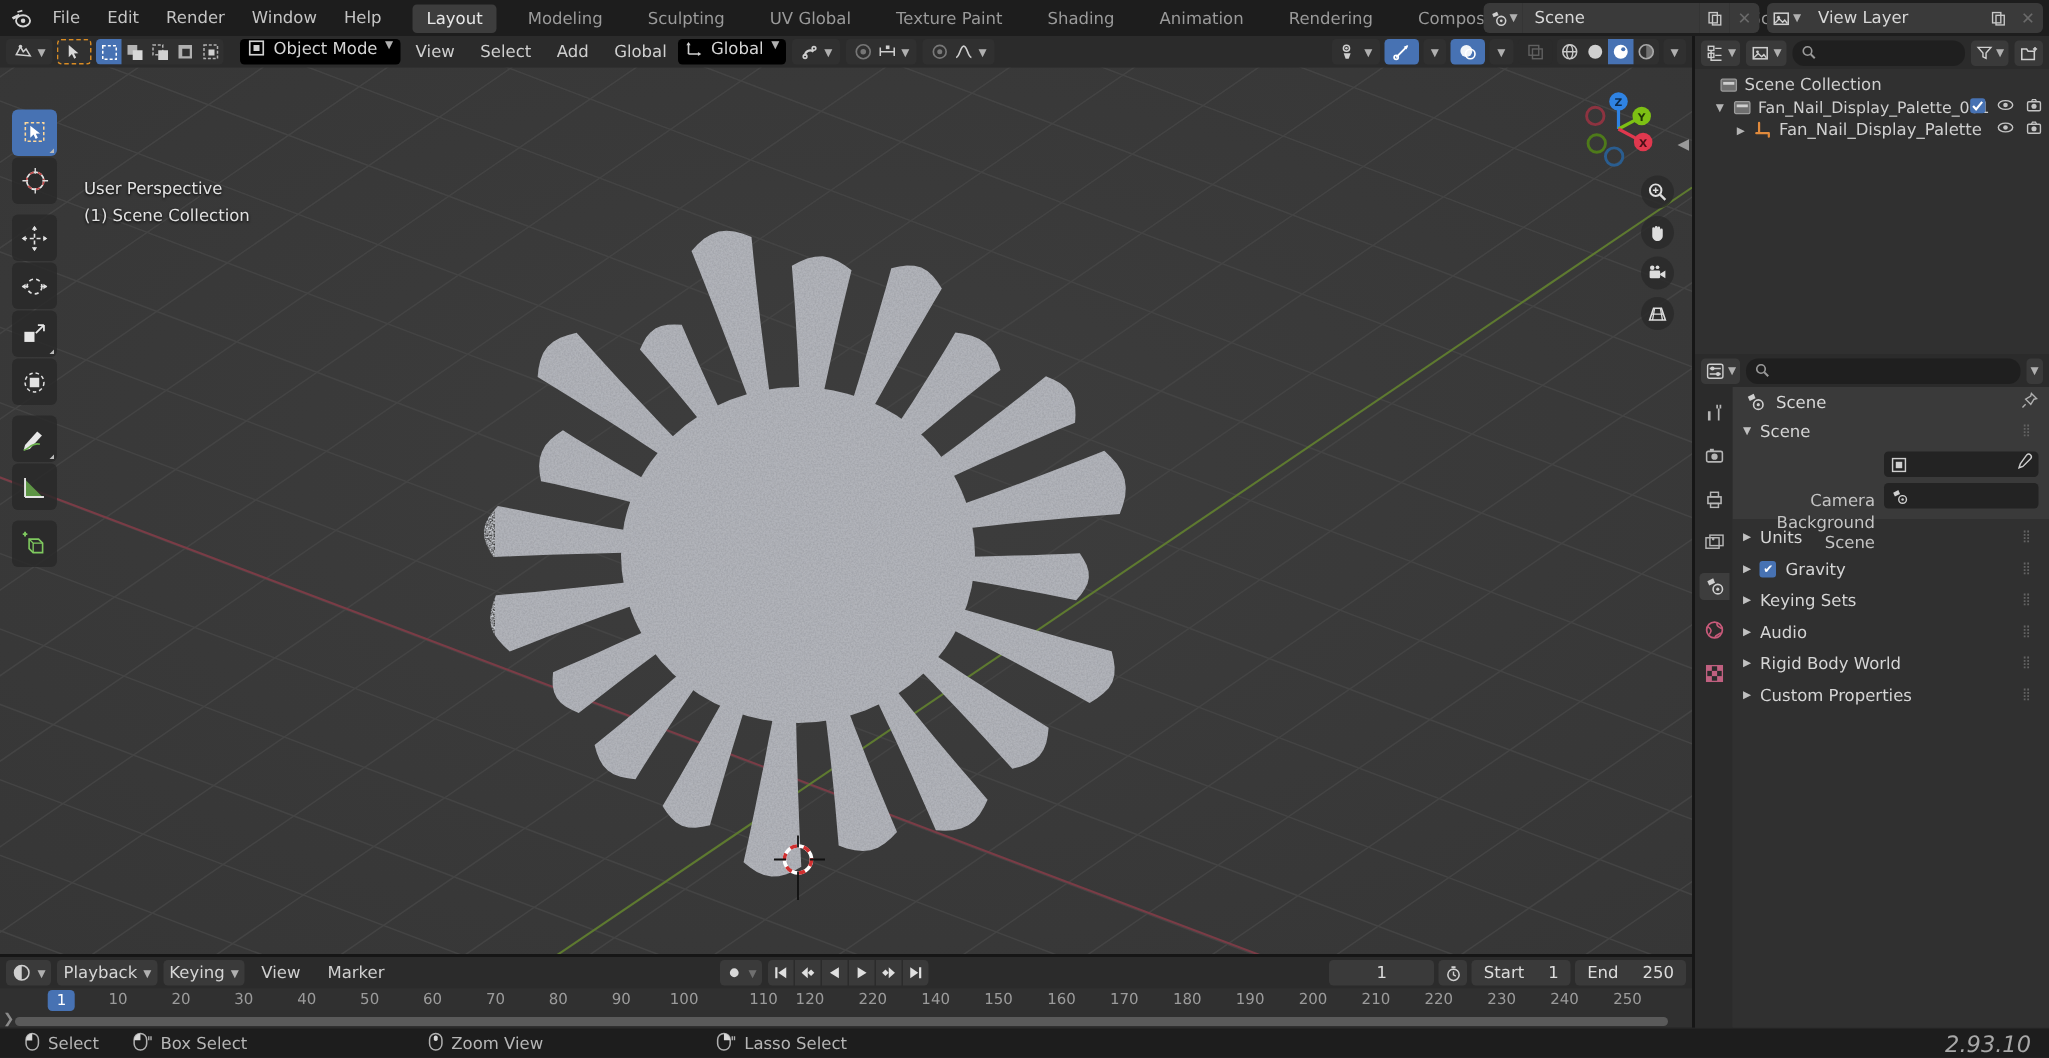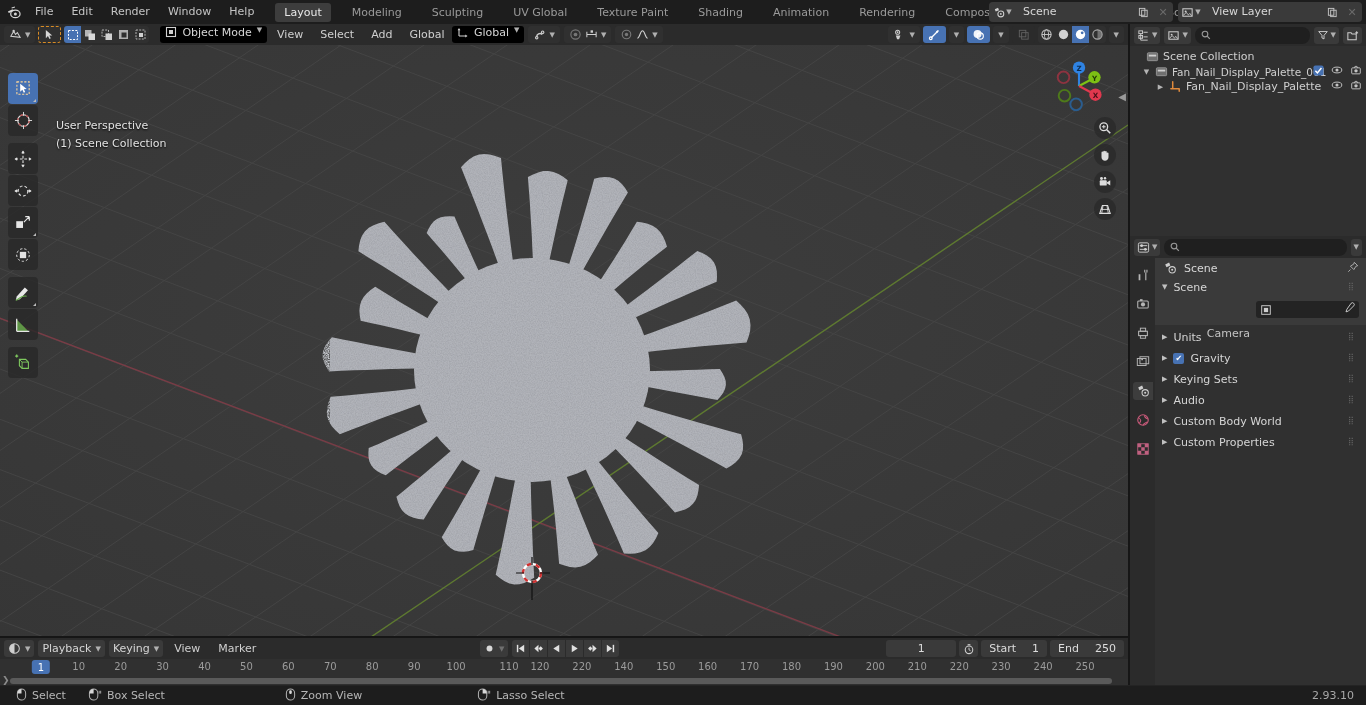--- a/index.html
+++ b/index.html
@@ -108,21 +108,21 @@
   .playhead { position:absolute; top:1px; height:14px; background:#4772b3; border-radius:3px;
     color:#fff; font-size:10px; display:flex; align-items:center; justify-content:center;
     padding:0 6px; transform:translateX(-50%); }
   .tl-scroll { position:absolute; left:0; top:38px; width:1128px; height:9px; }
   .scrollbar { position:absolute; left:10px; top:2px; width:1102px; height:6px; background:#5a5a5a; border-radius:3px; }
 
   
   .statusbar { position:absolute; left:0; top:686px; width:1366px; height:19px; background:#1d1d1d;
     display:flex; align-items:center; }
   .sbitem { display:flex; align-items:center; gap:5px; margin-left:16px; font-size:11px; color:#b6b6b6; }
-  .version { position:absolute; right:12px; font-size:11px; color:#a8a8a8; }
+  .version { position:absolute; right:12px; font-size:15px; color:#a8a8a8;font-style:italic; }
   .mouse-ic { display:inline-block; }
   .vsplit { position:absolute; left:1128px; top:24px; width:2px; height:661px; background:#161616; }
   .hsplit { position:absolute; left:0; top:636px; width:1128px; height:2px; background:#161616; }
   .olsplit { position:absolute; left:1130px; top:234px; width:236px; height:2px; background:#161616; }
 </style>
 </head>
 <body>
 
 <div class="app">
 
@@ -863,20 +863,31 @@
                 <rect x="4.5" y="4.5" width="5" height="5" fill="#cfcfcf"></rect>
               </svg>
             <span style="flex:1"></span>
             <span>
               <svg width="12" height="12" viewBox="0 0 14 14">
                   <path d="M9.5 1.5 A2 2 0 0 1 12.5 4.5 L6.5 10.5 L3.5 11.5 L4.5 8.5 Z" fill="none" stroke="#cfcfcf" stroke-width="1.1"></path>
                 </svg>
             </span>
           </span>
         </div>
+        <div class="prow">
+          <span class="plabel">Background Scene</span>
+          <span class="pfield">
+            <svg width="12" height="12" viewBox="0 0 14 14">
+                <path d="M2.5 4 L6.5 2 L7.8 5 L3.8 7 Z" fill="#cfcfcf"></path>
+                <circle cx="9.8" cy="9.3" r="3" fill="none" stroke="#cfcfcf" stroke-width="1.1"></circle>
+                <circle cx="9.8" cy="9.3" r="1" fill="#cfcfcf"></circle>
+              </svg>
+            <span style="flex:1"></span>
+          </span>
+        </div>
       </div>
 
       <div class="panel-head" style="margin-top:3px">
         <span class="tri">▶</span>
         <span>Units</span>
         <span class="dots">⣿</span>
       </div>
       <div class="panel-head" style="margin-top:3px">
         <span class="tri">▶</span>
         <span class="chkbox">✔</span>
@@ -888,21 +899,21 @@
         <span>Keying Sets</span>
         <span class="dots">⣿</span>
       </div>
       <div class="panel-head" style="margin-top:3px">
         <span class="tri">▶</span>
         <span>Audio</span>
         <span class="dots">⣿</span>
       </div>
       <div class="panel-head" style="margin-top:3px">
         <span class="tri">▶</span>
-        <span>Custom Body World</span>
+        <span>Rigid Body World</span>
         <span class="dots">⣿</span>
       </div>
       <div class="panel-head" style="margin-top:3px">
         <span class="tri">▶</span>
         <span>Custom Properties</span>
         <span class="dots">⣿</span>
       </div>
     </div>
   </div>
 

